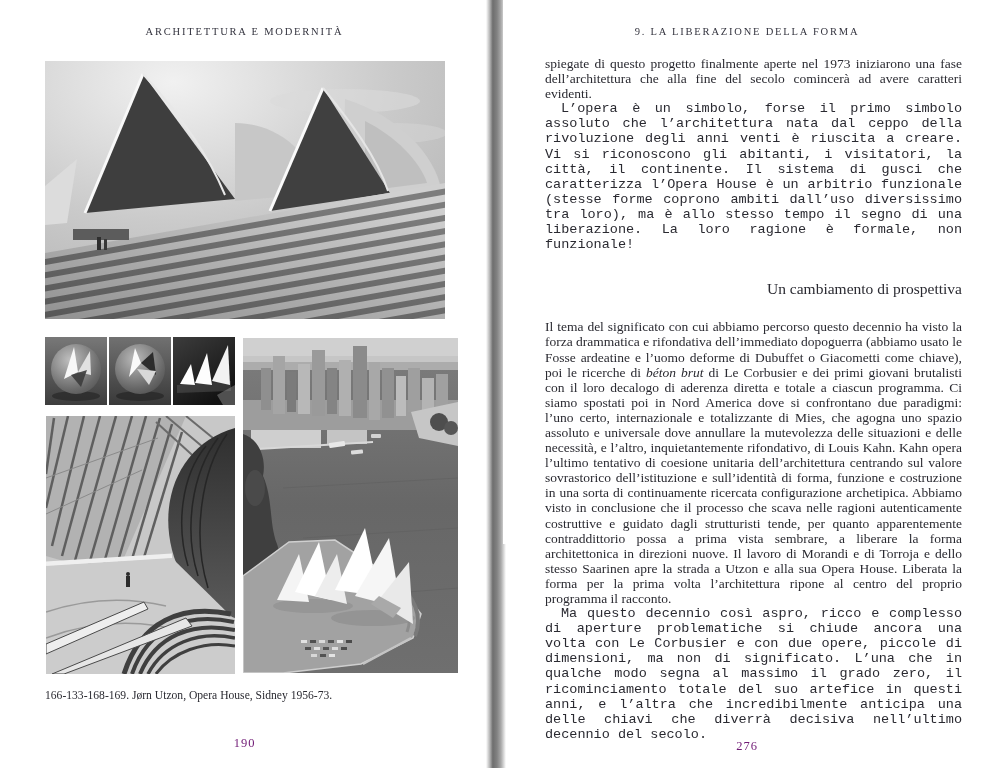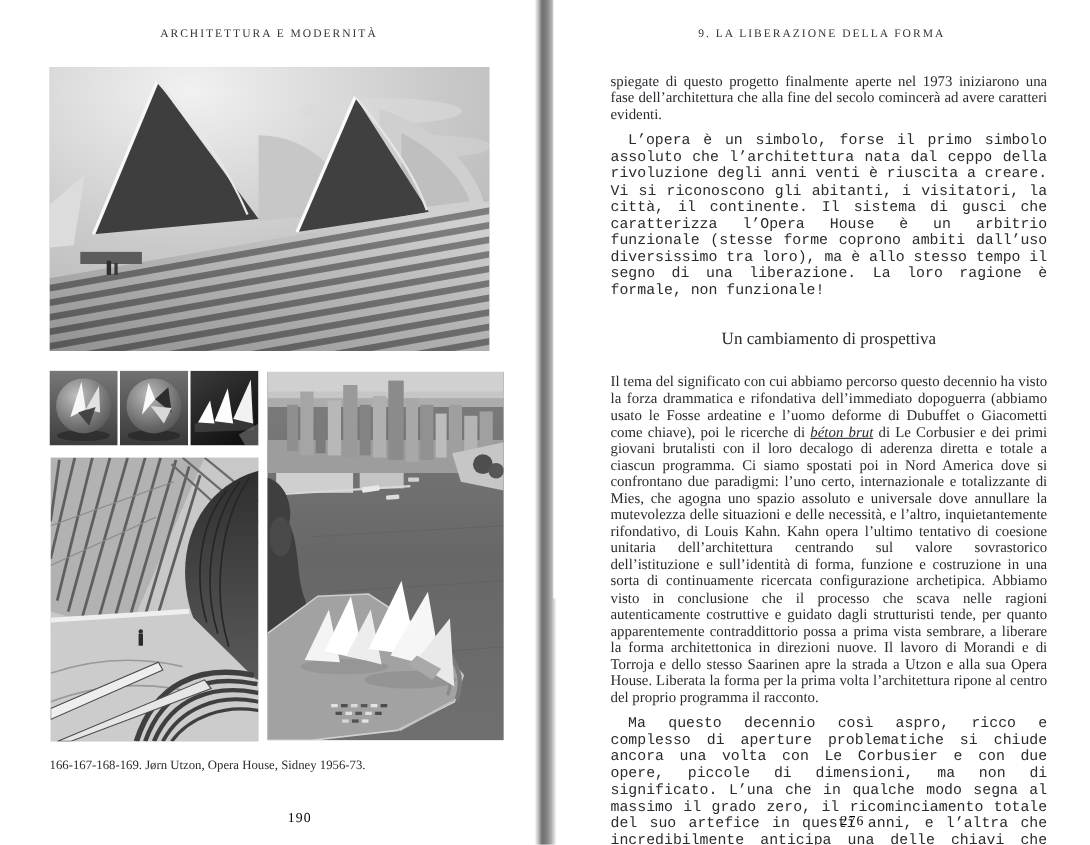--- a/index.html
+++ b/index.html
@@ -16,45 +16,45 @@
     background:linear-gradient(90deg,
       rgba(255,255,255,0) 0%,#b9b9b9 18%,#6e6e6e 34%,
       #828282 55%,#a9a9a9 75%,rgba(255,255,255,0) 100%);
   }
   .running-head{
     position:absolute;top:26px;left:0;width:100%;text-align:center;
     font-size:10.5px;letter-spacing:1.8px;color:#34343f;white-space:nowrap;
   }
   .folio{
     position:absolute;left:0;width:100%;text-align:center;
-    font-size:12.5px;letter-spacing:1px;color:#000000;padding-left:28px;
+    font-size:12.5px;letter-spacing:1px;color:#701a75;
   }
   .page.left .folio{top:736px;}
   .page.right .folio{top:739px;}
   figure{margin:0;position:absolute;overflow:hidden;background:#c9c9c9;}
   figure svg{display:block;width:100%;height:100%;}
   .f-top{left:45px;top:61px;width:400px;height:258px;}
   .f-s1{left:45px;top:337px;width:62px;height:68px;}
   .f-s2{left:109px;top:337px;width:62px;height:68px;}
   .f-s3{left:173px;top:337px;width:62px;height:68px;}
   .f-int{left:46px;top:416px;width:189px;height:258px;}
   .f-air{left:243px;top:338px;width:215px;height:335px;}
   .caption{
     position:absolute;left:45px;top:689px;width:420px;
     font-size:11.6px;color:#2a2a31;
   }
   .body-text{
     position:absolute;left:42px;top:56px;width:417px;
     font-size:13.5px;line-height:15.1px;text-align:justify;
   }
-  .body-text p{margin:10px;}
+  .body-text p{margin:0;}
   .body-text p.indent{text-indent:16px;font-family:Liberation Mono, monospace;}
-  .body-text .it{font-style:italic;text-decoration:underline;}
+  .body-text .it{font-style:italic;}
   .section-heading{
-    text-align:center;font-size:15.5px;margin:29px 0 23px 0;
+    text-align:right;font-size:15.5px;margin:29px 0 23px 0;
     color:#2a2a31;
   }
 </style>
 </head>
 <body>
 
 <div>
 
   <section class="page left">
     <div class="running-head">ARCHITETTURA E MODERNITÀ</div>
@@ -282,21 +282,21 @@
             <rect x="89" y="309" width="6" height="3" fill="#dddddd"></rect>
           <rect x="98" y="309" width="6" height="3" fill="#4d4d4d"></rect>
           <rect x="68" y="316" width="6" height="3" fill="#d8d8d8"></rect>
             <rect x="77" y="316" width="6" height="3" fill="#525252"></rect>
           <rect x="86" y="316" width="6" height="3" fill="#e3e3e3"></rect>
         </g>
         <line x1="168" y1="300" x2="120" y2="326" stroke="#c4c4c4" stroke-width="2"></line>
       </svg>
     </figure>
 
-    <div class="caption">166-167-168-169. Jørn Utzon, Opera House, Sidney 1956-73.</div>
+    <div class="caption">166-133-168-169. Jørn Utzon, Opera House, Sidney 1956-73.</div>
     <div class="folio">190</div>
   </section>
 
   <div class="gutter"></div>
 
   <section class="page right">
     <div class="running-head">9. LA LIBERAZIONE DELLA FORMA</div>
     <div class="body-text">
         <p><span>spiegate di questo progetto finalmente aperte nel 1973 iniziarono una fase dell’architettura che alla fine del secolo comincerà ad avere caratteri evidenti.</span></p>
         <p class="indent"><span>L’opera è un simbolo, forse il primo simbolo assoluto che l’architettura nata dal ceppo della rivoluzione degli anni venti è riuscita a creare. Vi si riconoscono gli abitanti, i visitatori, la città, il continente. Il sistema di gusci che caratterizza l’Opera House è un arbitrio funzionale (stesse forme coprono ambiti dall’uso diversissimo tra loro), ma è allo stesso tempo il segno di una liberazione. La loro ragione è formale, non funzionale!</span></p>

